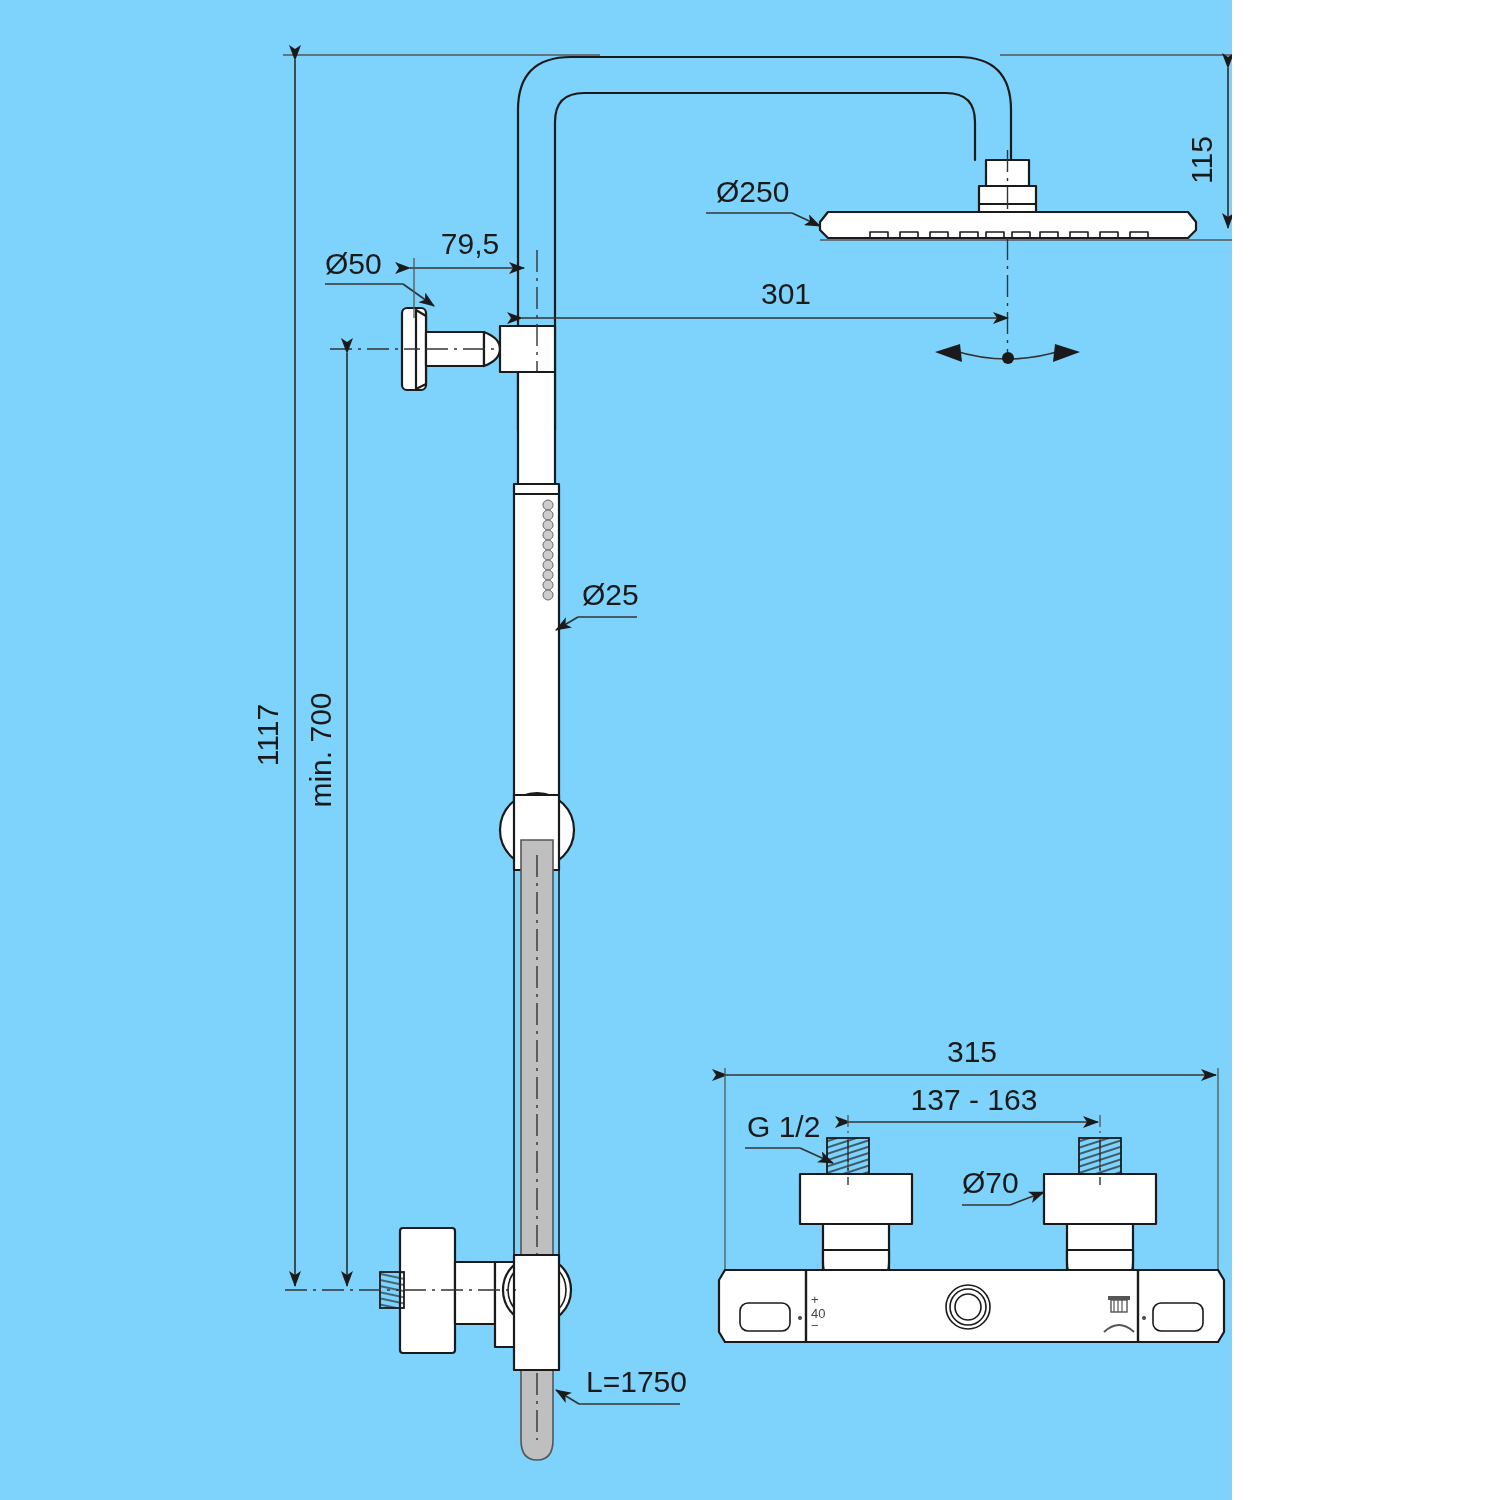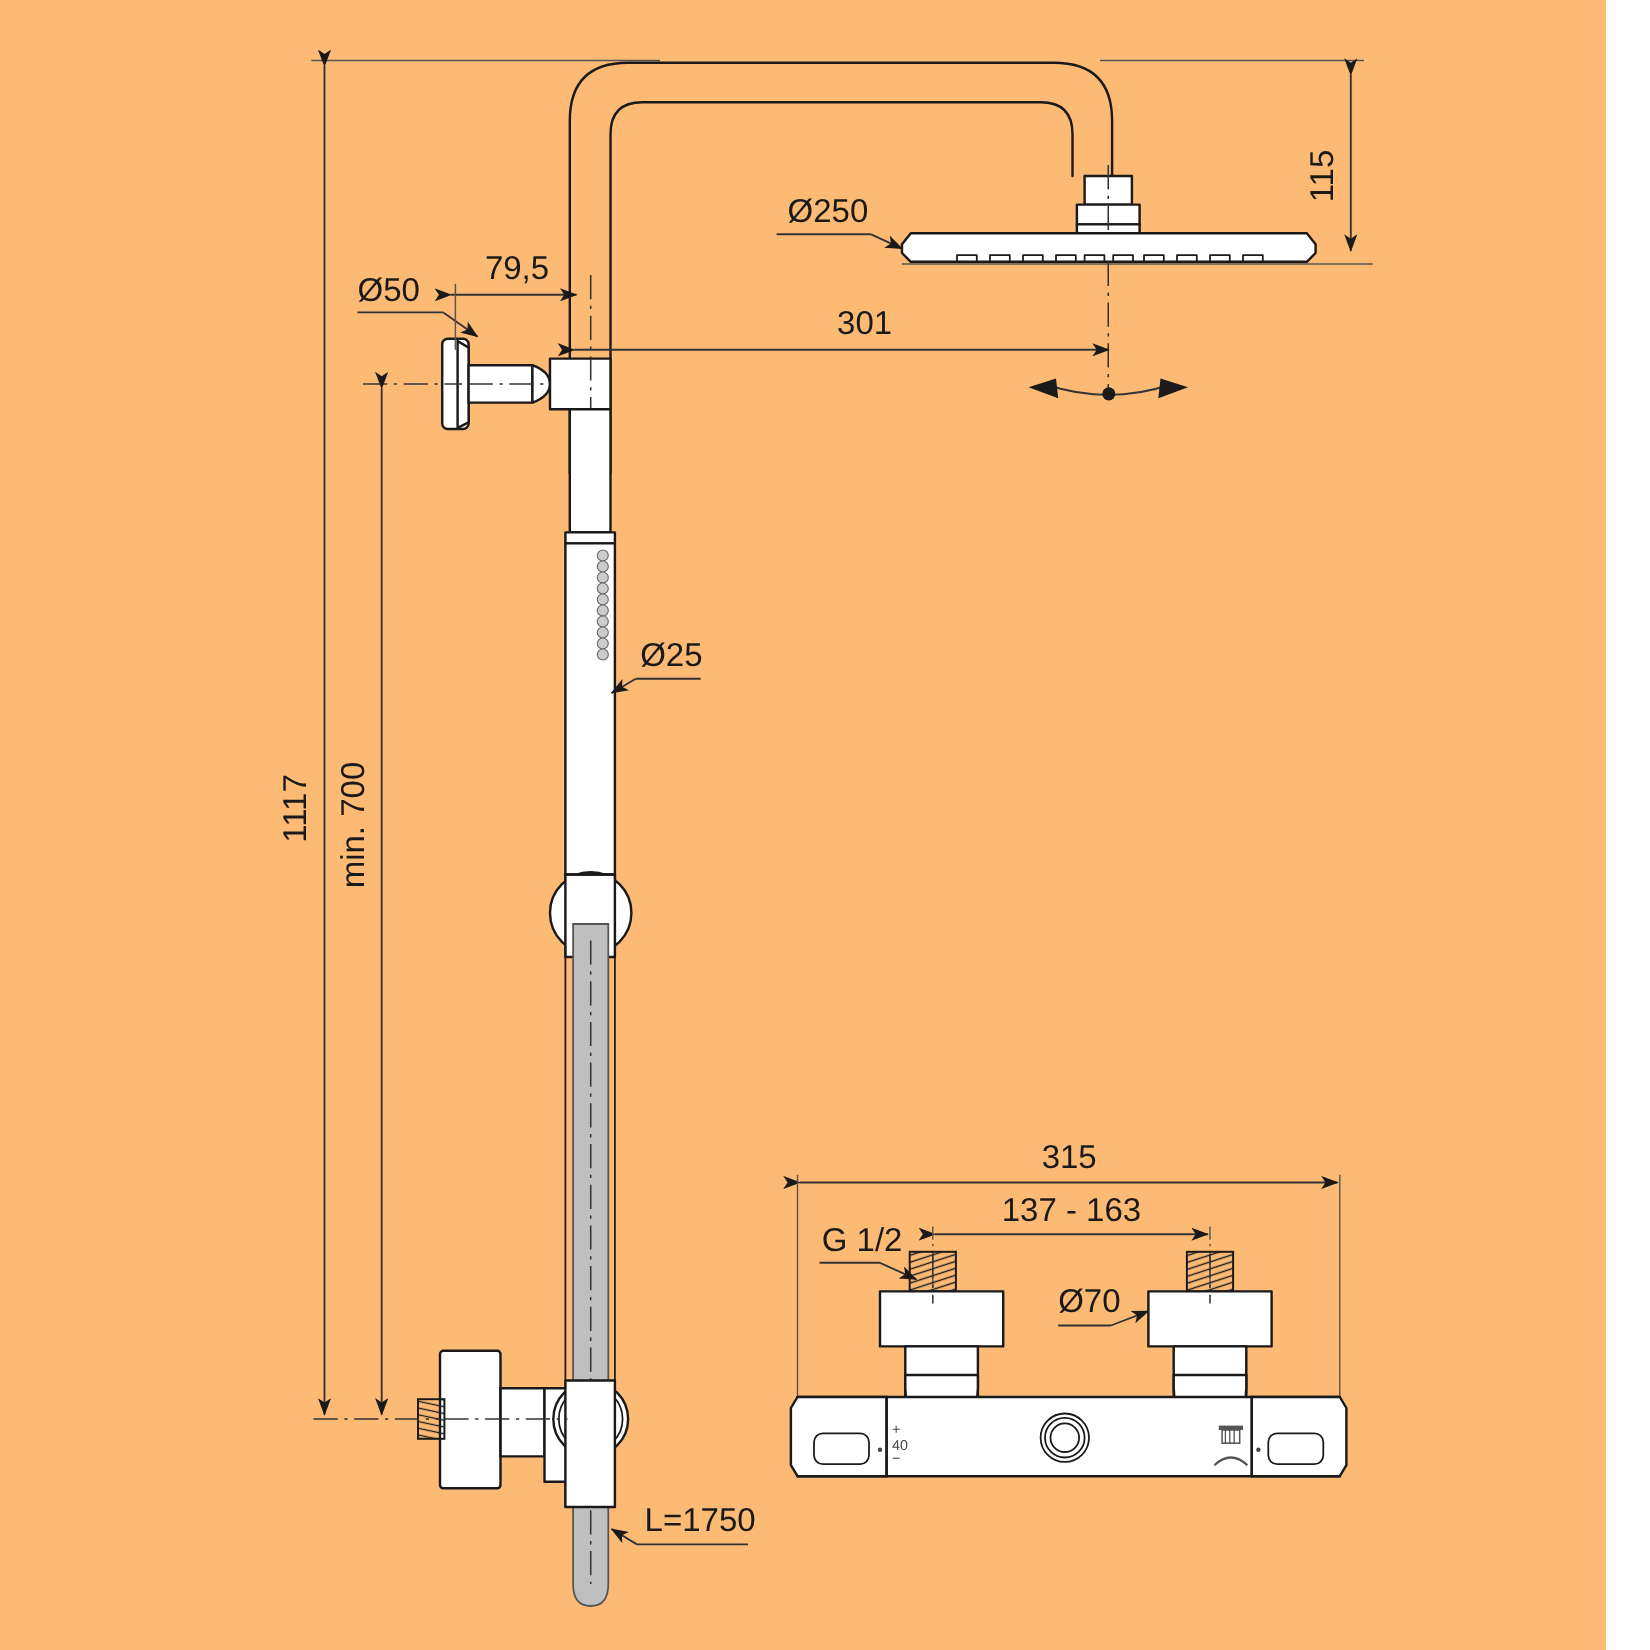--- a/index.html
+++ b/index.html
@@ -5,23 +5,23 @@
   html, body {
     margin: 0;
     padding: 0;
     background: #ffffff;
   }
   body {
     font-family: "Liberation Sans", sans-serif;
   }
   #stage {
     position: relative;
-    width: 1460px;
+    width: 1232px;
     height: 1500px;
-    background: #fdba74;
+    background: #7dd3fc;
     overflow: hidden;
   }
   #drawing {
     position: absolute;
     left: 0;
     top: 0;
     width: 1500px;
     height: 1500px;
   }
   text {

